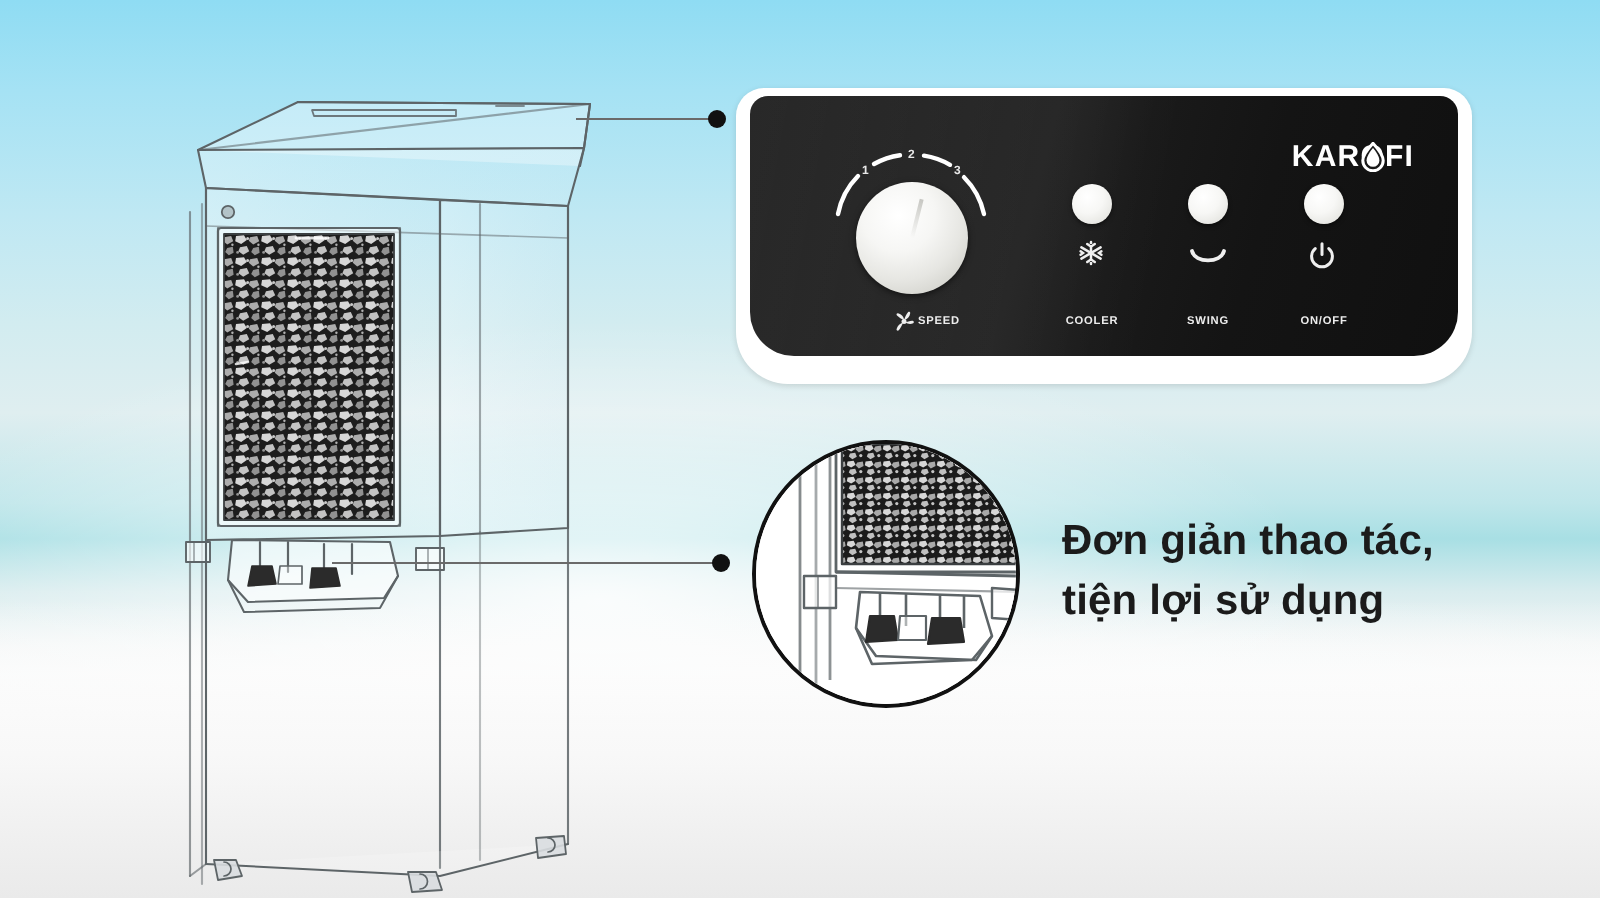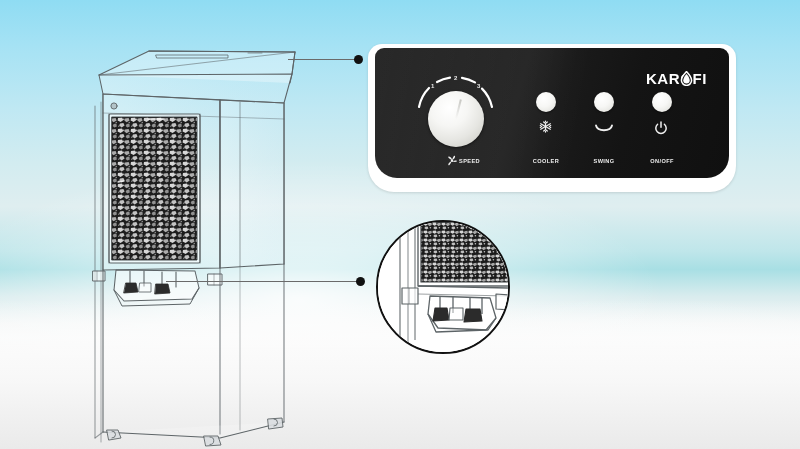--- a/index.html
+++ b/index.html
@@ -410,15 +410,17 @@
         <path d="M57 86 L69 86 L71 98 L55 99 Z" fill="#2b2b2b" stroke="#2b2b2b" stroke-width="1.1"></path>
         <path d="M88 87 L102 87 L104 99 L86 100 Z" fill="#2b2b2b" stroke="#2b2b2b" stroke-width="1.1"></path>
         <path d="M72 86 L85 86 L85 98 L71 98 Z" fill="#ffffff" fill-opacity="0.5" stroke-width="1.1"></path>
 
         <path d="M50 92 L58 110 L108 108 L118 96" stroke-width="1.3"></path>
       </g>
     </svg>
   </div>
 
   <div class="caption">
+    <div>Đơn giản thao tác,</div>
+    <div>tiện lợi sử dụng</div>
   </div>
 
 </div>
 
 </body></html>

